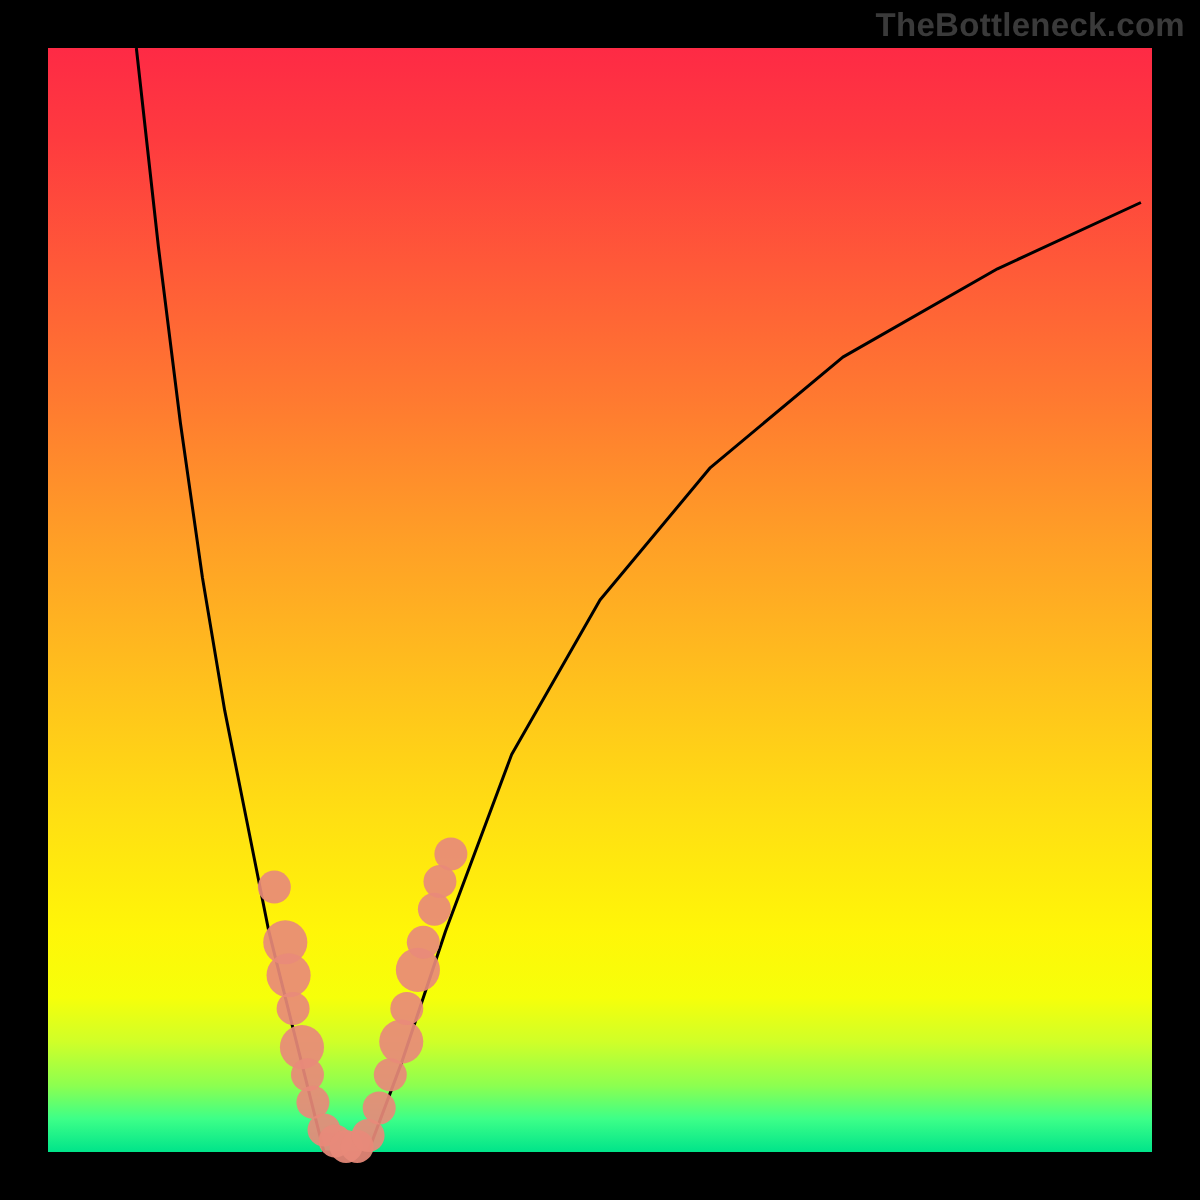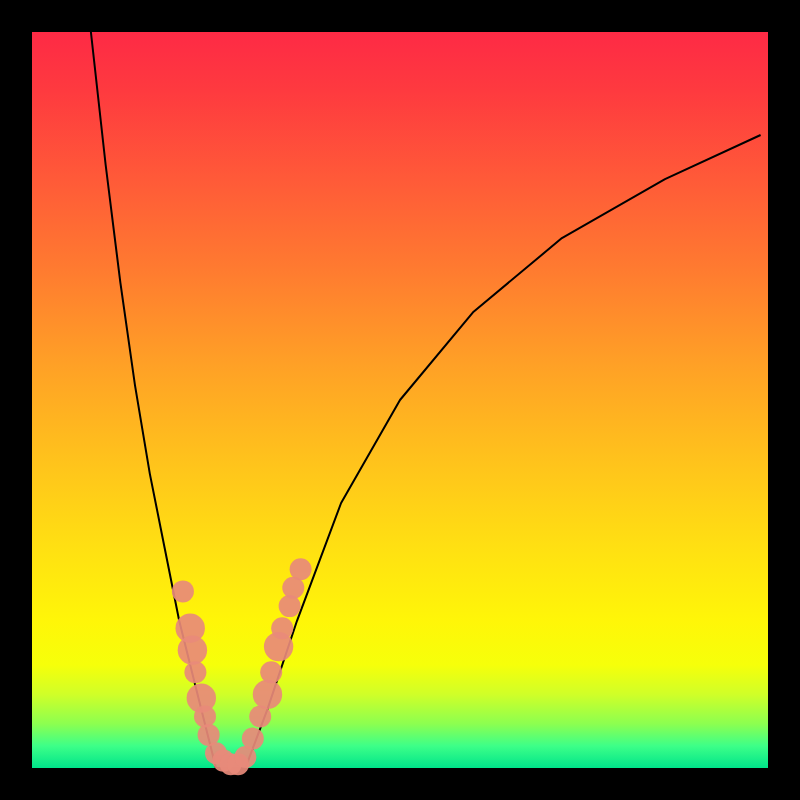--- a/index.html
+++ b/index.html
@@ -85,13 +85,14 @@
           <circle cx="235.5" cy="662.4" r="14.7" fill="#e88a7a" fill-opacity="0.92"></circle>
           <circle cx="239.2" cy="640.3" r="11.0" fill="#e88a7a" fill-opacity="0.92"></circle>
           <circle cx="246.6" cy="614.6" r="14.7" fill="#e88a7a" fill-opacity="0.92"></circle>
           <circle cx="250.2" cy="596.2" r="11.0" fill="#e88a7a" fill-opacity="0.92"></circle>
           <circle cx="257.6" cy="574.1" r="11.0" fill="#e88a7a" fill-opacity="0.92"></circle>
           <circle cx="261.3" cy="555.7" r="11.0" fill="#e88a7a" fill-opacity="0.92"></circle>
           <circle cx="268.6" cy="537.3" r="11.0" fill="#e88a7a" fill-opacity="0.92"></circle>
         </g>
     </svg>
   </div>
+  <div class="watermark">TheBottleneck.com</div>
 </div>
 
 </body></html>

